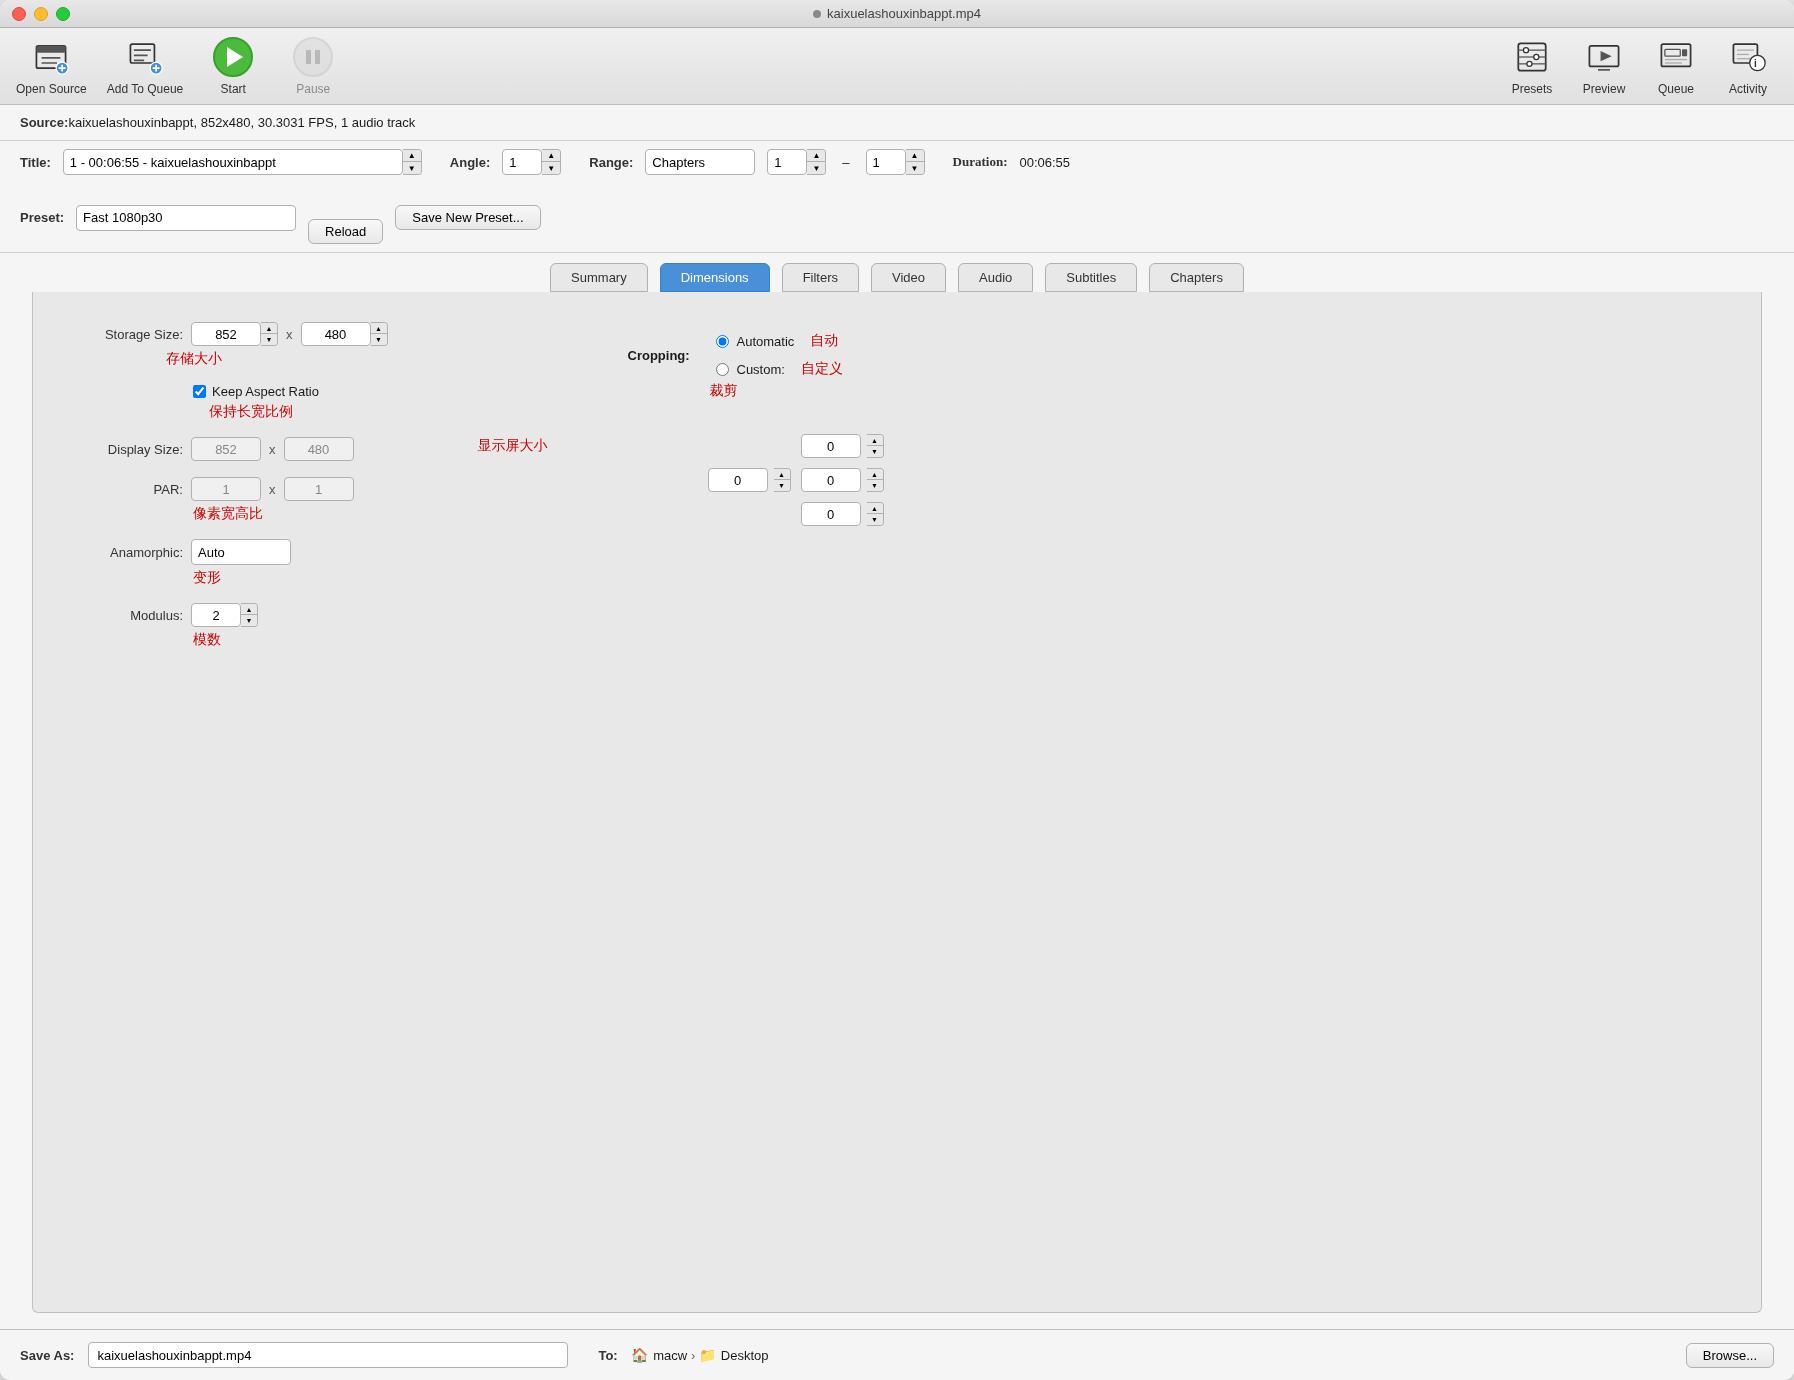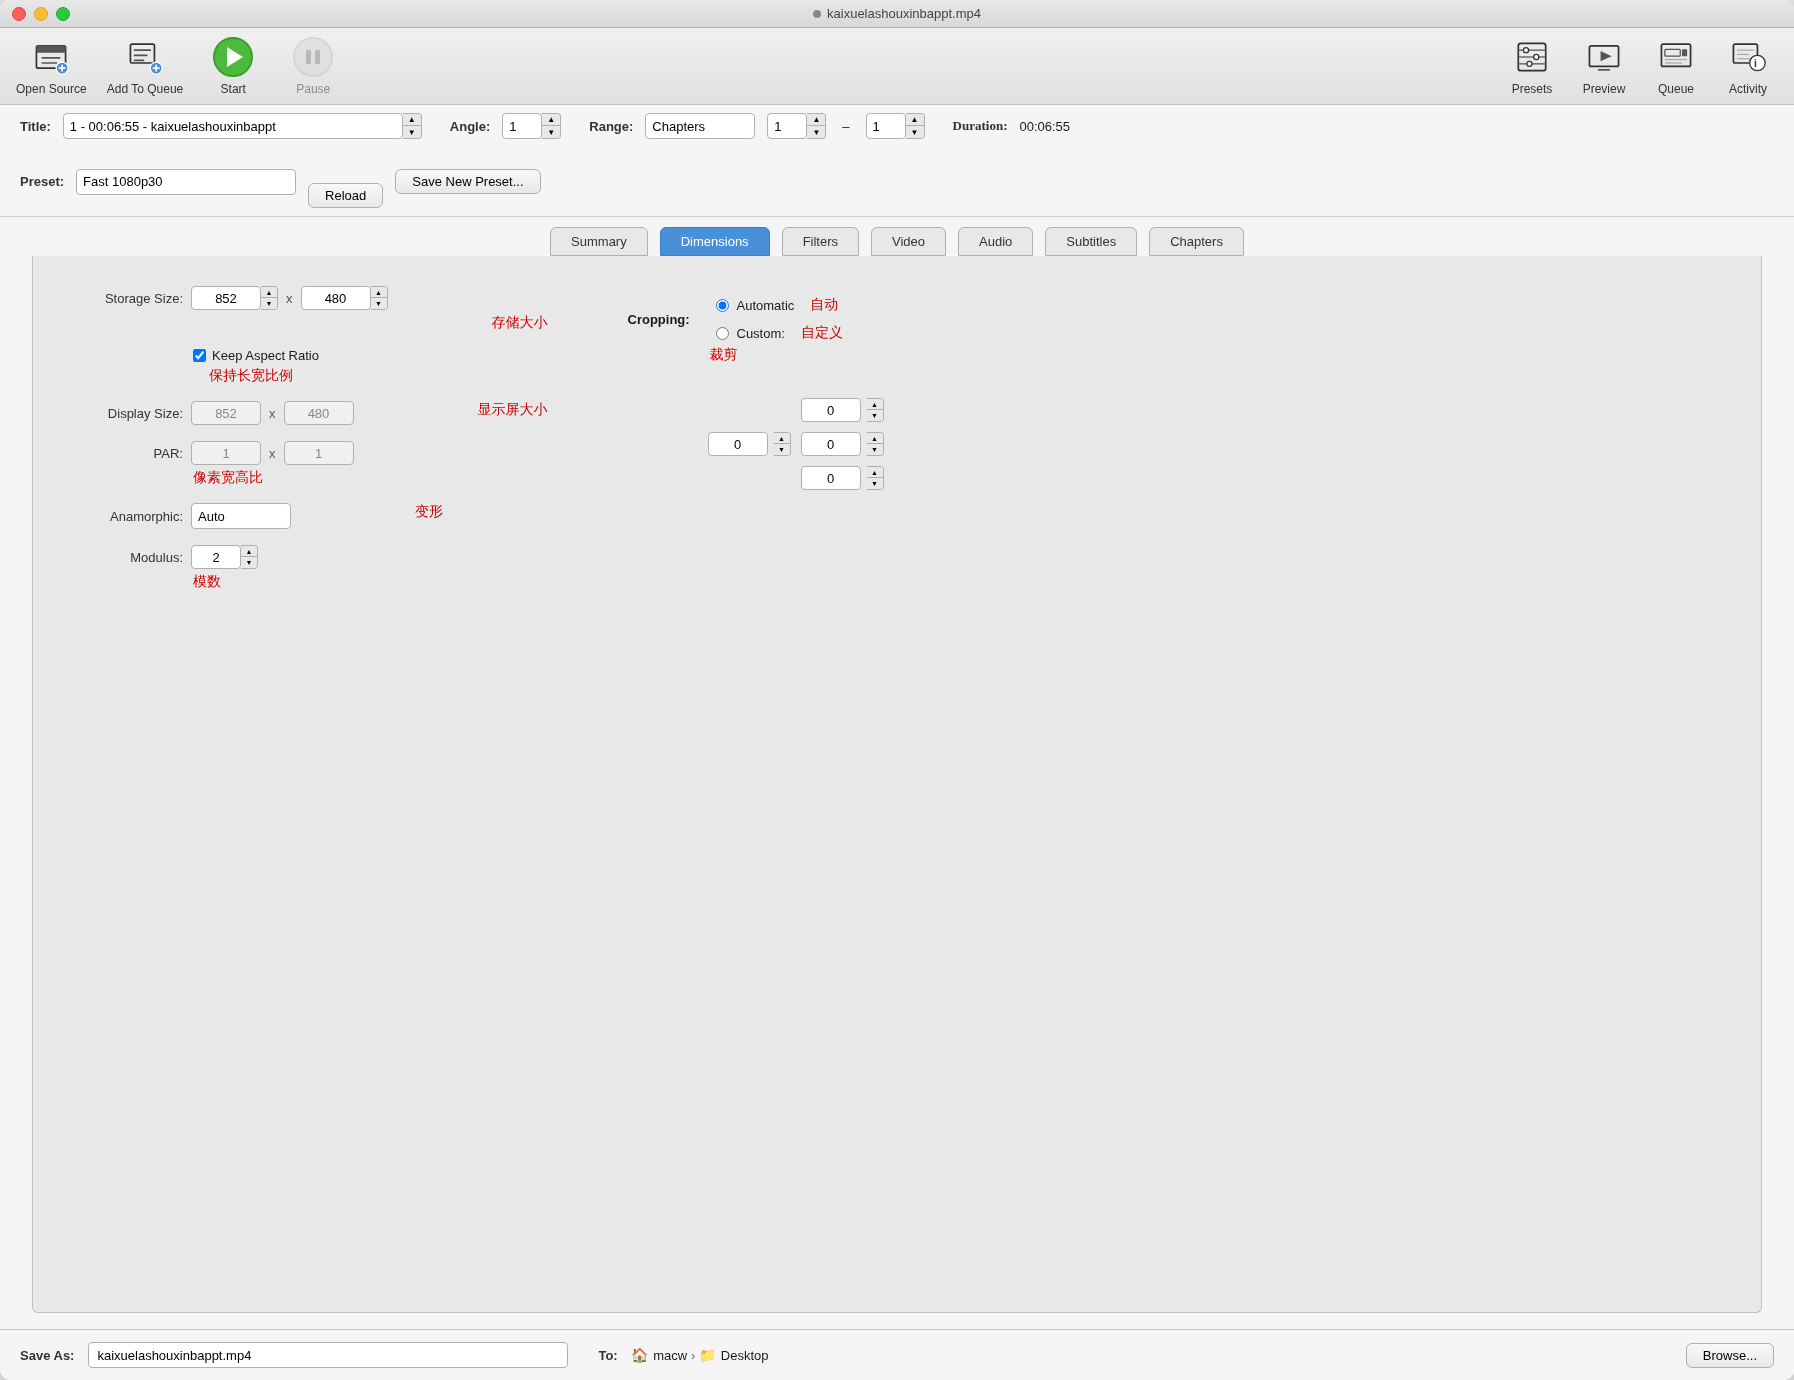--- a/index.html
+++ b/index.html
@@ -453,20 +453,24 @@
             <line x1="8" y1="23" x2="26" y2="23" stroke="#aaa" stroke-width="1.5"></line>
             <circle cx="32" cy="28" r="9" fill="white" stroke="#333" stroke-width="1.5"></circle>
             <text x="28" y="33" font-size="12" fill="#333" font-weight="bold">i</text>
           </svg>
         </div>
         <span>Activity</span>
       </button>
     </div>
   </div>
 
+  <div class="source-row">
+    <span class="form-label">Source:</span>
+    <span>kaixuelashouxinbappt, 852x480, 30.3031 FPS, 1 audio track</span>
+  </div>
 
   <div class="form-row">
     <span class="form-label">Title:</span>
     <div class="with-spinner">
       <input class="form-input" style="width: 340px;" type="text" value="1 - 00:06:55 - kaixuelashouxinbappt">
       <div style="display:flex;flex-direction:column;border:1px solid #b0b0b0;border-left:none;border-radius:0 4px 4px 0;overflow:hidden;height:26px;">
         <button style="width:18px;height:13px;background:#e8e8e8;border:none;border-bottom:1px solid #b0b0b0;cursor:pointer;font-size:8px;display:flex;align-items:center;justify-content:center;">▲</button>
         <button style="width:18px;height:13px;background:#e8e8e8;border:none;cursor:pointer;font-size:8px;display:flex;align-items:center;justify-content:center;">▼</button>
       </div>
     </div>
@@ -545,21 +549,21 @@
               </div>
               <span class="x-sep">x</span>
               <div class="with-spinner">
                 <input class="num-input" type="text" value="480" style="">
                 <div style="display:flex;flex-direction:column;border:1px solid #b0b0b0;border-left:none;border-radius:0 4px 4px 0;overflow:hidden;height:24px;">
                   <button style="width:16px;height:12px;background:#e8e8e8;border:none;border-bottom:1px solid #b0b0b0;cursor:pointer;font-size:7px;">▲</button>
                   <button style="width:16px;height:12px;background:#e8e8e8;border:none;cursor:pointer;font-size:7px;">▼</button>
                 </div>
               </div>
             </div>
-            <span class="annotation" style="margin-left:93px;text-align:right;">存储大小</span>
+            <span class="annotation" style="margin-left:93px;">存储大小</span>
           </div>
 
           <div style="display:flex; flex-direction:column; gap:4px;">
             <div class="checkbox-row">
               <input type="checkbox" checked="" style="">
               <label>Keep Aspect Ratio</label>
             </div>
             <span class="annotation" style="margin-left:136px;">保持长宽比例</span>
           </div>
 
@@ -576,21 +580,21 @@
           <div style="display:flex; flex-direction:column; gap:4px;">
             <div class="field-row">
               <span class="field-label">PAR:</span>
               <input class="num-input" type="text" disabled="" value="1" style="">
               <span class="x-sep">x</span>
               <input class="num-input" type="text" disabled="" value="1" style="">
             </div>
             <span class="annotation" style="margin-left:120px;">像素宽高比</span>
           </div>
 
-          <div style="display:flex; flex-direction:row; gap:4px;">
+          <div style="display:flex; flex-direction:column; gap:4px;">
             <div class="field-row">
               <span class="field-label">Anamorphic:</span>
               <select class="form-select" style="width:100px;">
                 <option>Auto</option>
               </select>
             </div>
             <span class="annotation" style="margin-left:120px;">变形</span>
           </div>
 
           <div style="display:flex; flex-direction:column; gap:4px;">

